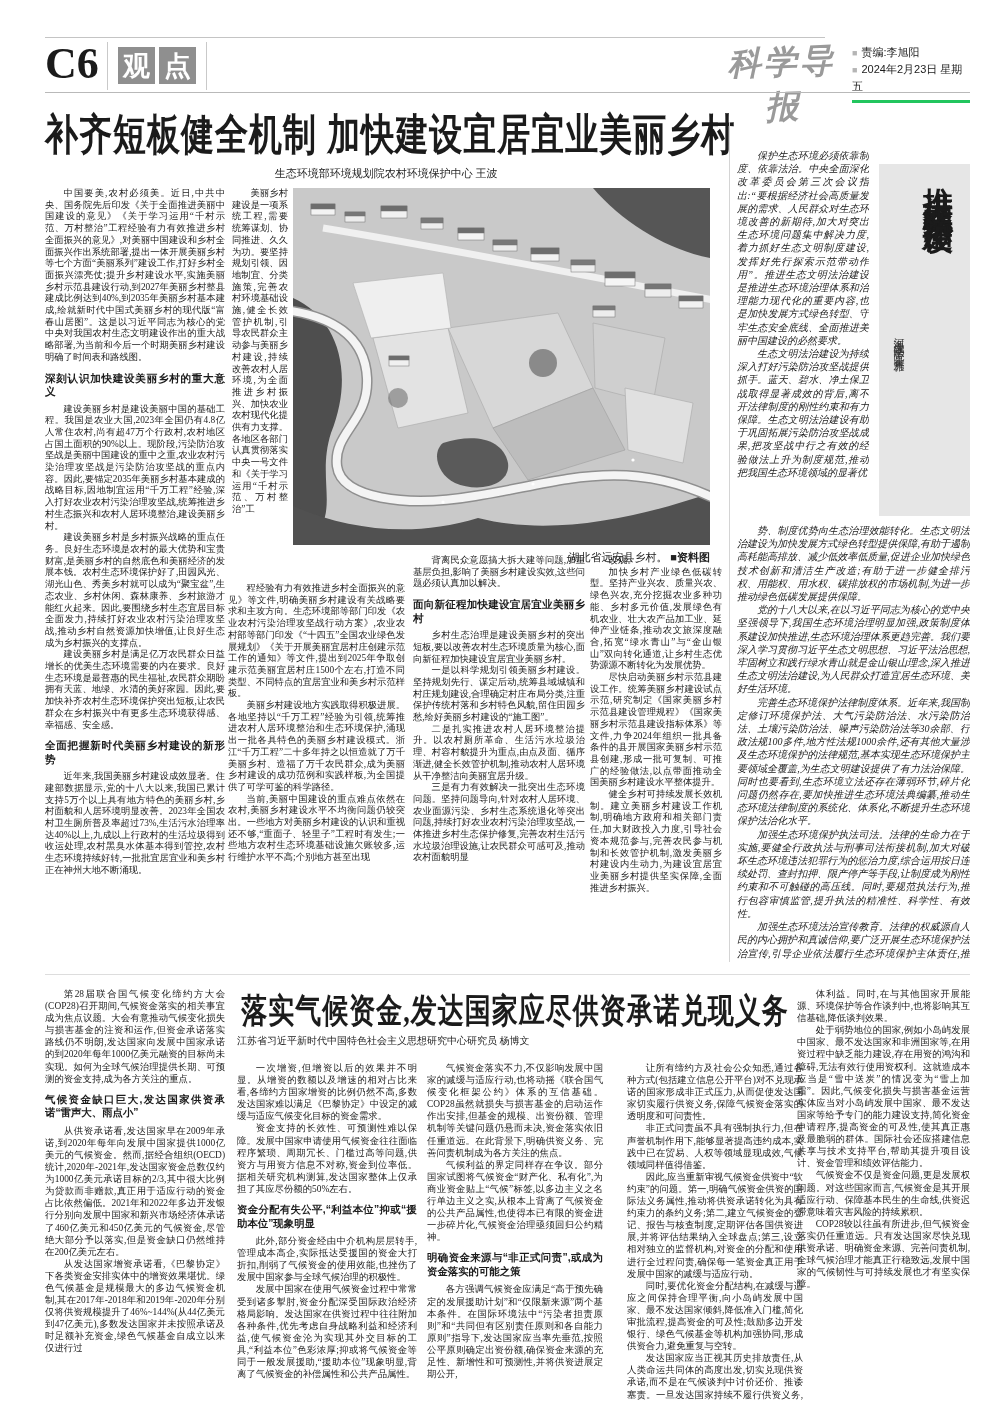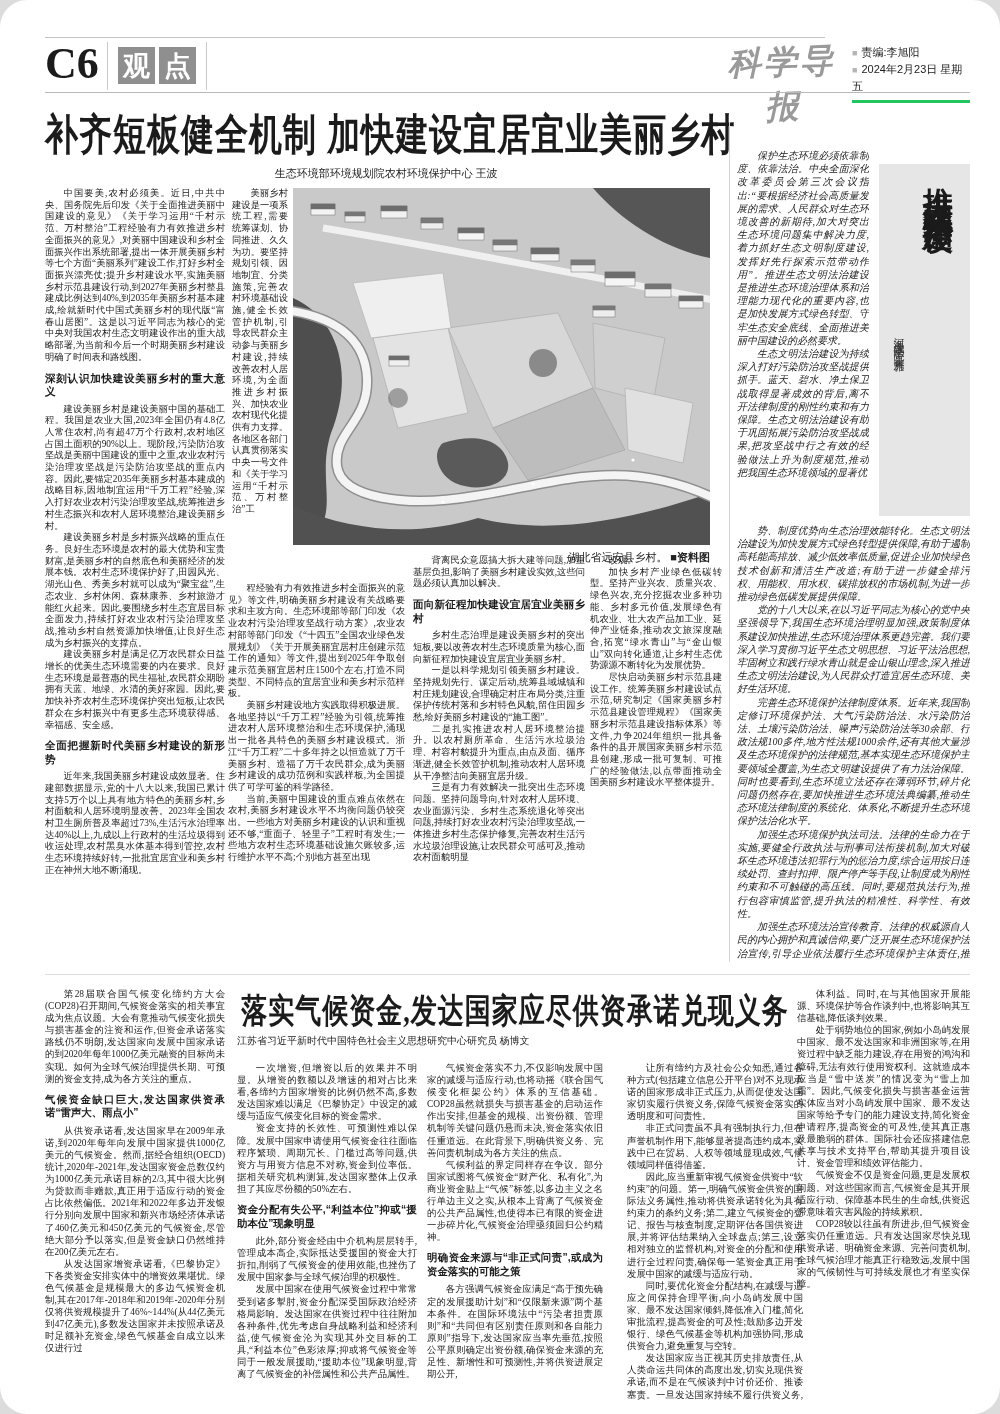--- a/index.html
+++ b/index.html
@@ -1,17 +1,17 @@
 <!DOCTYPE html>
 <html><head>
 <meta charset="utf-8">
 <style>
   html,body{margin:0;padding:0;background:#dcdcdc;}
   #page{position:relative;width:1000px;height:1414px;margin:0 auto;background:#ffffff;
-        font-family:"Liberation Serif","DejaVu Serif",serif;color:#1b1b1b;overflow:hidden;border-radius:27px;}
+        font-family:"Liberation Serif","DejaVu Serif",serif;color:#1b1b1b;overflow:hidden;}
   .abs{position:absolute;}
   
   .pageno{left:45px;top:40px;font-family:"Liberation Serif",serif;font-weight:bold;font-size:44px;line-height:48px;}
   .sec-box{width:37px;height:37px;background:#8f8f8f;color:#fff;display:flex;align-items:center;justify-content:center;
            font-family:"Liberation Sans","DejaVu Sans",sans-serif;font-weight:bold;font-size:27px;}
   .hdr-vline{width:1px;background:#c9c9c9;}
   .hline{background:#c4c4c4;height:1px;}
   .masthead{left:715px;top:40px;width:135px;text-align:center;color:#9a9a9a;font-style:italic;font-weight:bold;
             font-size:33px;letter-spacing:3px;transform:rotate(-2deg);}
   .hdr-meta{left:852px;top:44px;width:118px;font-family:"Liberation Sans",sans-serif;font-size:11px;line-height:16px;
@@ -159,20 +159,21 @@
         <h4 class="subhead">面向新征程加快建设宜居宜业美丽乡村</h4>
         <p class="para">乡村生态治理是建设美丽乡村的突出短板,要以改善农村生态环境质量为核心,面向新征程加快建设宜居宜业美丽乡村。</p>
         <p class="para">一是以科学规划引领美丽乡村建设。坚持规划先行、谋定后动,统筹县域城镇和村庄规划建设,合理确定村庄布局分类,注重保护传统村落和乡村特色风貌,留住田园乡愁,绘好美丽乡村建设的“施工图”。</p>
         <p class="para">二是扎实推进农村人居环境整治提升。以农村厕所革命、生活污水垃圾治理、村容村貌提升为重点,由点及面、循序渐进,健全长效管护机制,推动农村人居环境从干净整洁向美丽宜居升级。</p>
         <p class="para">三是有力有效解决一批突出生态环境问题。坚持问题导向,针对农村人居环境、农业面源污染、乡村生态系统退化等突出问题,持续打好农业农村污染治理攻坚战,一体推进乡村生态保护修复,完善农村生活污水垃圾治理设施,让农民群众可感可及,推动农村面貌明显</p>
       </div>
     <div class="abs col" style="left:545px;top:455px;width:132px;height:405px;">
         <p class="para">改观。</p>
         <p class="para">加快乡村产业绿色低碳转型。坚持产业兴农、质量兴农、绿色兴农,充分挖掘农业多种功能、乡村多元价值,发展绿色有机农业、壮大农产品加工业、延伸产业链条,推动农文旅深度融合,拓宽“绿水青山”与“金山银山”双向转化通道,让乡村生态优势源源不断转化为发展优势。</p>
         <p class="para">尽快启动美丽乡村示范县建设工作。统筹美丽乡村建设试点示范,研究制定《国家美丽乡村示范县建设管理规程》《国家美丽乡村示范县建设指标体系》等文件,力争2024年组织一批具备条件的县开展国家美丽乡村示范县创建,形成一批可复制、可推广的经验做法,以点带面推动全国美丽乡村建设水平整体提升。</p>
+        <p class="para">健全乡村可持续发展长效机制。建立美丽乡村建设工作机制,明确地方政府和相关部门责任,加大财政投入力度,引导社会资本规范参与,完善农民参与机制和长效管护机制,激发美丽乡村建设内生动力,为建设宜居宜业美丽乡村提供坚实保障,全面推进乡村振兴。</p>
       </div>
   </div>
 
   <div class="abs side-rule"></div>
   <div id="sidebar" class="abs">
     <div id="side-top" class="abs col">
         <p class="para">保护生态环境必须依靠制度、依靠法治。中央全面深化改革委员会第三次会议指出:“要根据经济社会高质量发展的需求、人民群众对生态环境改善的新期待,加大对突出生态环境问题集中解决力度,着力抓好生态文明制度建设,发挥好先行探索示范带动作用”。推进生态文明法治建设是推进生态环境治理体系和治理能力现代化的重要内容,也是加快发展方式绿色转型、守牢生态安全底线、全面推进美丽中国建设的必然要求。</p>
         <p class="para">生态文明法治建设为持续深入打好污染防治攻坚战提供抓手。蓝天、碧水、净土保卫战取得显著成效的背后,离不开法律制度的刚性约束和有力保障。生态文明法治建设有助于巩固拓展污染防治攻坚战成果,把攻坚战中行之有效的经验做法上升为制度规范,推动把我国生态环境领域的显著优</p>
       </div>
     <div id="title-box" class="abs">

